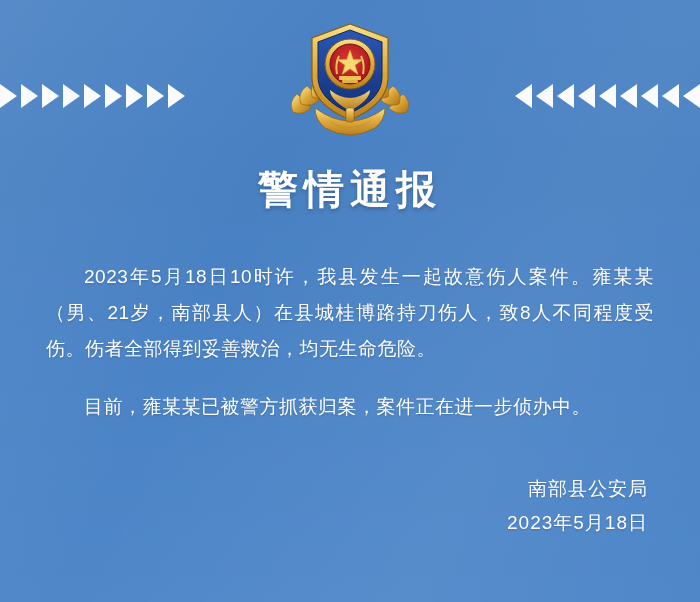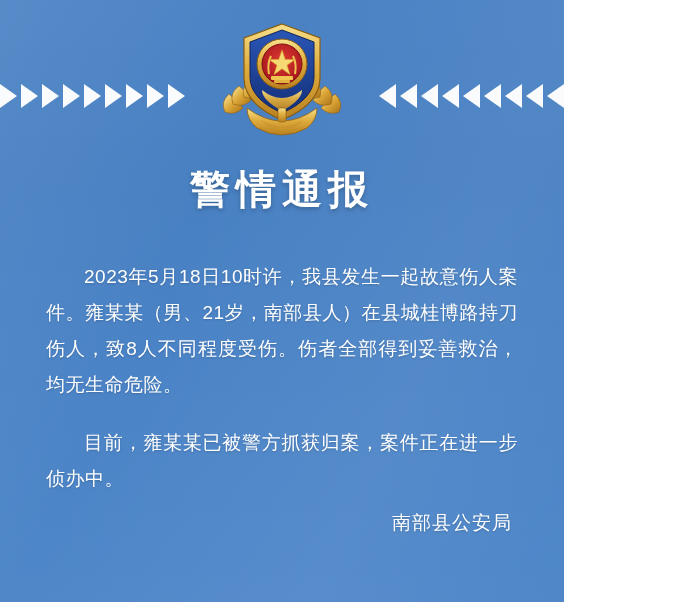--- a/index.html
+++ b/index.html
@@ -8,21 +8,21 @@
   }
   body {
     width: 700px;
     height: 602px;
     font-family: "Liberation Sans", sans-serif;
     background: #ffffff;
     overflow: hidden;
   }
   .poster {
     position: relative;
-    width: 564px;
+    width: 700px;
     height: 602px;
     background: linear-gradient(180deg, #4a82c4 0%, #4880c2 30%, #4a83c6 60%, #4f87c9 100%);
     overflow: hidden;
     box-sizing: border-box;
   }
   
   .sheen {
     position: absolute;
     inset: 0;
     background: linear-gradient(115deg, rgba(255,255,255,0.07) 0%, rgba(255,255,255,0.0) 35%, rgba(255,255,255,0.05) 70%, rgba(255,255,255,0.0) 100%);
@@ -201,14 +201,15 @@
 
   <div class="title">警情通报</div>
 
   <div class="body-text">
     <p>2023年5月18日10时许，我县发生一起故意伤人案件。雍某某（男、21岁，南部县人）在县城桂博路持刀伤人，致8人不同程度受伤。伤者全部得到妥善救治，均无生命危险。</p>
     <p>目前，雍某某已被警方抓获归案，案件正在进一步侦办中。</p>
   </div>
 
   <div class="signature">
     <div>南部县公安局</div>
+    <div>2023年5月18日</div>
   </div>
 </div>
 
 </body></html>

